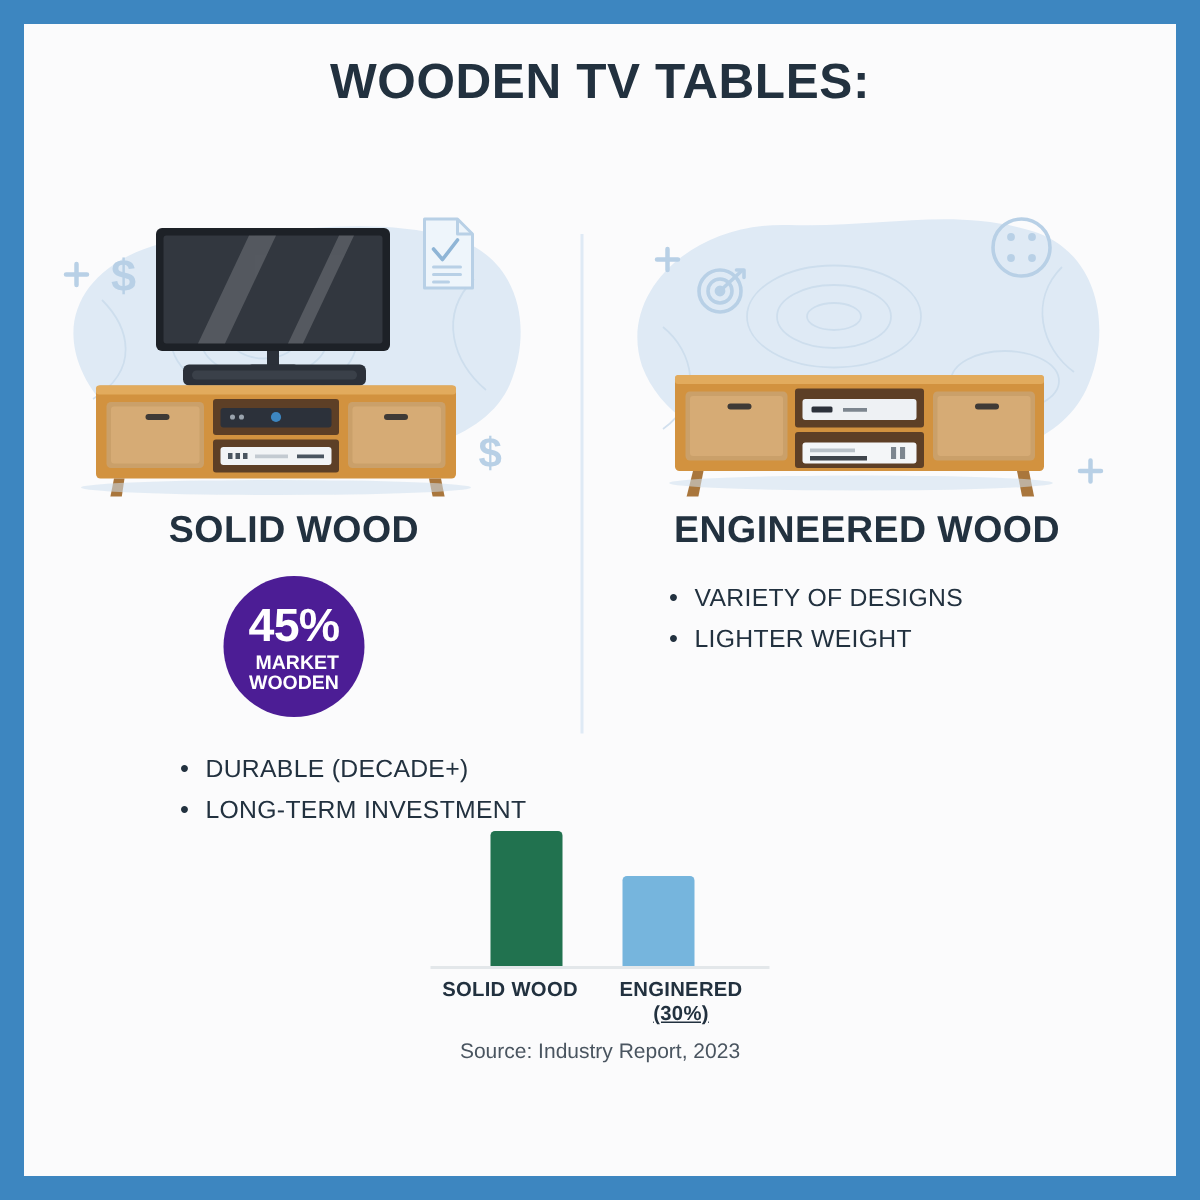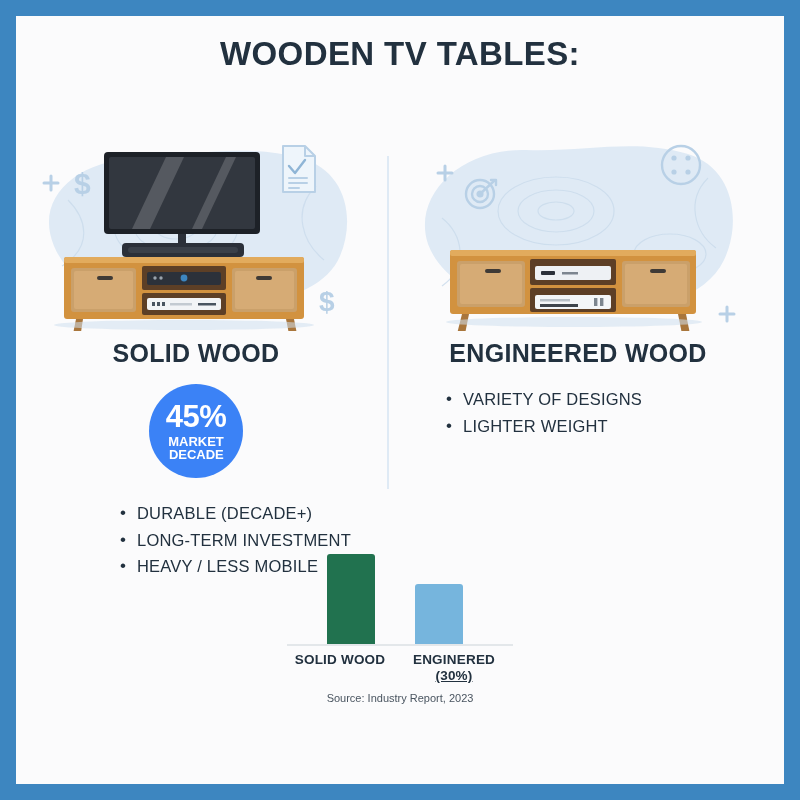--- a/index.html
+++ b/index.html
@@ -164,21 +164,21 @@
     letter-spacing: 0.2px;
   }
   .tick { position: absolute; text-align: center; top: 0; }
   .tick-a { left: 0px;   width: 110px; }
   .tick-b { left: 108px; width: 122px; }
   .tick .sub { display: block; font-weight: bold; margin-top: 1px; text-decoration: underline; }
 
   .source {
     text-align: center;
     color: #4a5560;
-    font-size: 11px;
+    font-size: 14px;
     margin-top: 6px;
   }
 </style>
 </head>
 <body>
 
 <div class="frame" style="background: rgb(61, 134, 192);">
   <div class="canvas" style="background: rgb(251, 251, 252);">
 
     <div class="title" style="color: rgb(34, 49, 63);">
@@ -252,33 +252,32 @@
             <path d="M60 193 l7 0 l-3 20 l-8 0 z" fill="#a9763c"></path>
             <path d="M270 193 l8 0 l4 20 l-8 0 z" fill="#a9763c"></path>
             <ellipse cx="168" cy="199" rx="130" ry="5" fill="#cfe0ee" opacity="0.55"></ellipse>
           </g>
         </svg>
       </div>
 
       <div class="sec-head" style="color: rgb(34, 49, 63);">SOLID WOOD</div>
 
       <div class="badge-wrap">
-        <div class="badge" style="background: #3b82f6;">
+        <div class="badge" style="background: #4c1d95;">
           <div class="pct">45%</div>
           <div class="lbl">
             <span>MARKET</span><br>
-            <span>DECADE</span>
+            <span>WOODEN</span>
           </div>
         </div>
       </div>
 
       <ul class="bullets bullets-left">
         <li>DURABLE (DECADE+)</li>
         <li>LONG-TERM INVESTMENT</li>
-        <li>HEAVY / LESS MOBILE</li>
       </ul>
     </div>
 
     <div class="col col-right">
 
       <div class="illus">
         <svg viewBox="0 0 360 205" xmlns="http://www.w3.org/2000/svg">
           <path d="M30 118 C14 70 62 22 128 24 C190 26 236 12 290 28 C336 42 344 96 326 134 C306 176 244 188 178 186 C112 184 48 166 30 118 Z" fill="#dfeaf5"></path>
           <g stroke="#cbdcec" stroke-width="1.2" fill="none" opacity="0.85">
             <ellipse cx="158" cy="85" rx="58" ry="34"></ellipse>

